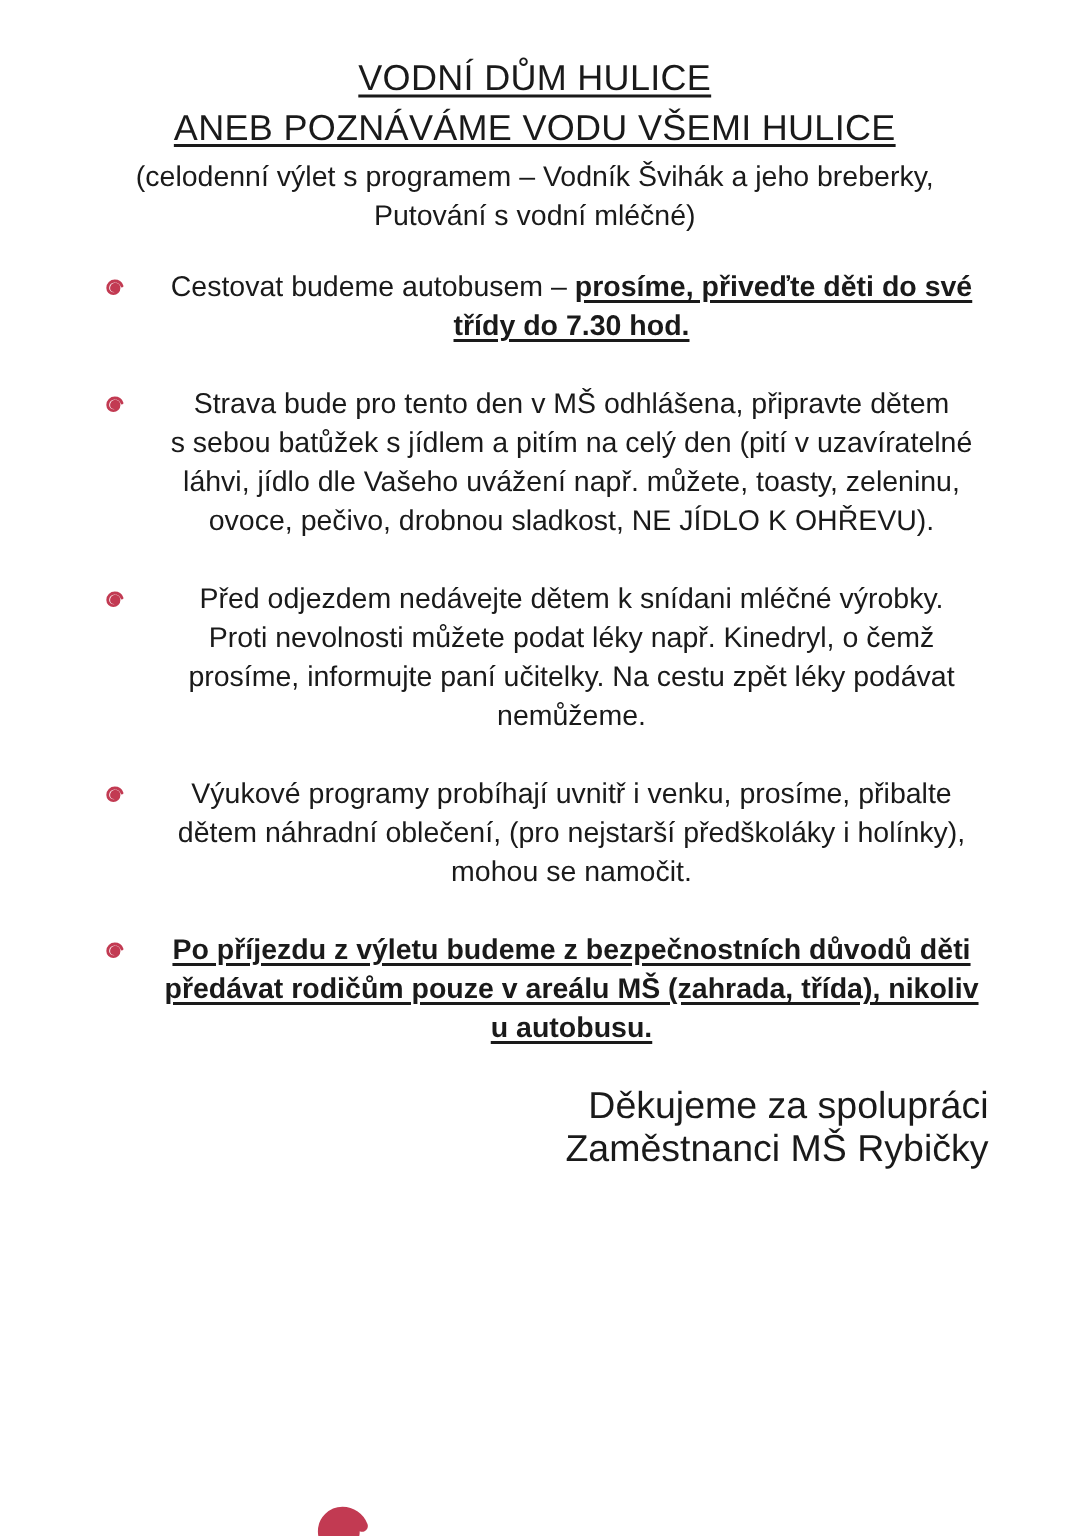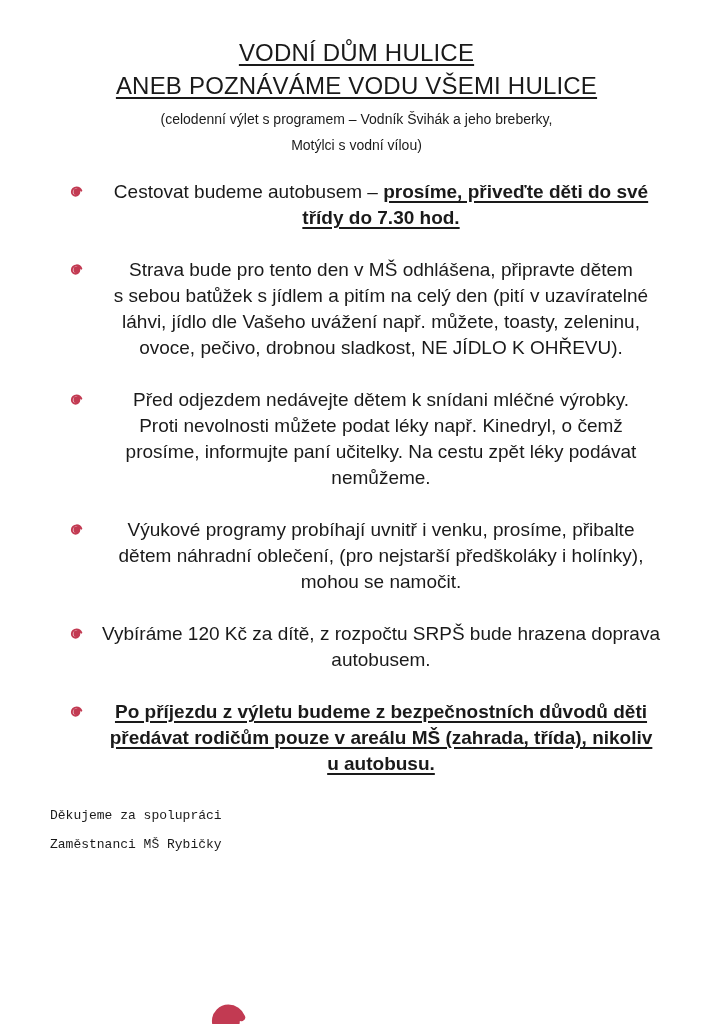--- a/index.html
+++ b/index.html
@@ -12,57 +12,57 @@
     overflow: hidden;
   }
   .page { padding: 36px 58px 0 50px; }
 
   .title-block { text-align: center; }
   .title-line {
     font-size: 24px; font-weight: normal; line-height: 33px;
     text-decoration: underline; text-decoration-thickness: 2px; text-underline-offset: 3px;
     letter-spacing: 0.2px;
   }
-  .subtitle-line { font-size: 14px; line-height: 26px; }
+  .subtitle-line { font-size: 19px; line-height: 26px; }
   .subtitle-block { margin-top: 4px; }
 
   .terms { margin-top: 30px; font-size: 19px; line-height: 27px; }
   .terms-heading { text-decoration: underline; text-underline-offset: 3px; }
   .term-date { font-weight: bold; }
   .term-text, .term-date, .terms-heading { white-space: pre-wrap; }
 
   ul.bullets { list-style: none; margin: 21px 0 0 16px; padding: 0; width: 600px; text-align: center; }
   ul.bullets li { position: relative; padding-left: 30px; margin-bottom: 26px; }
   ul.bullets li:last-child { margin-bottom: 0; }
   .bullet-icon { position: absolute; left: 0; top: 3px; width: 20px; height: 20px; }
   .bullet-text { margin: 0; font-size: 19px; line-height: 26px; }
   .seg { white-space: pre-wrap; }
   .seg.bold-underline {
     font-weight: bold;
     text-decoration: underline; text-decoration-thickness: 2px; text-underline-offset: 3px;
   }
 
-  .closing { margin-top: 24px; padding-right: 4px; font-size: 13px; line-height: 29px; font-family: Liberation Mono, monospace; }
+  .closing { margin-top: 24px; padding-right: 4px; text-align: right; font-size: 25px; line-height: 29px; }
 
   .bottom-spiral { position: absolute; left: 200px; top: 994px; width: 54px; height: 54px; }
 
   svg.spiral { display: block; width: 100%; height: 100%; }
   svg.spiral path { fill: none; stroke: var(--accent, #c23a52); stroke-linecap: round; }
 </style>
 </head>
 <body>
 
 <div class="page">
 
   <div class="title-block">
     <div class="title-line">VODNÍ DŮM HULICE</div>
     <div class="title-line">ANEB POZNÁVÁME VODU VŠEMI HULICE</div>
     <div class="subtitle-block">
       <div class="subtitle-line">(celodenní výlet s programem – Vodník Švihák a jeho breberky,</div>
-      <div class="subtitle-line">Motýlci s vodní vílou)</div>
+      <div class="subtitle-line">Putování s vodní mléčné)</div>
     </div>
   </div>
 
 
   <ul class="bullets" id="bullet-list">
       <li>
         <span class="bullet-icon">
           <svg class="spiral" viewBox="0 0 24 24">
     <path stroke-width="2.3" d="M12 12 a1 1 0 1 1 2 0 a2 2 0 1 1 -4 0 a3 3 0 1 1 6 0 a4.5 4.5 0 1 1 -9 0 a5.6 5.6 0 0 1 5.6 -5.6 a6.2 6.2 0 0 1 5.8 4"></path>
   </svg>
@@ -101,29 +101,20 @@
         <p class="bullet-text"><span class="seg normal">Výukové programy probíhají uvnitř i venku, prosíme, přibalte
 dětem náhradní oblečení, (pro nejstarší předškoláky i holínky),
 mohou se namočit.</span></p>
       </li>
       <li>
         <span class="bullet-icon">
           <svg class="spiral" viewBox="0 0 24 24">
     <path stroke-width="2.3" d="M12 12 a1 1 0 1 1 2 0 a2 2 0 1 1 -4 0 a3 3 0 1 1 6 0 a4.5 4.5 0 1 1 -9 0 a5.6 5.6 0 0 1 5.6 -5.6 a6.2 6.2 0 0 1 5.8 4"></path>
   </svg>
         </span>
-        <p class="bullet-text"><span class="seg normal">Vybíráme 120 Kč za dítě, z rozpočtu SRPŠ bude hrazena doprava
-autobusem.</span></p>
-      </li>
-      <li>
-        <span class="bullet-icon">
-          <svg class="spiral" viewBox="0 0 24 24">
-    <path stroke-width="2.3" d="M12 12 a1 1 0 1 1 2 0 a2 2 0 1 1 -4 0 a3 3 0 1 1 6 0 a4.5 4.5 0 1 1 -9 0 a5.6 5.6 0 0 1 5.6 -5.6 a6.2 6.2 0 0 1 5.8 4"></path>
-  </svg>
-        </span>
         <p class="bullet-text"><span class="seg bold-underline">Po příjezdu z výletu budeme z bezpečnostních důvodů děti
 předávat rodičům pouze v areálu MŠ (zahrada, třída), nikoliv
 u autobusu.</span></p>
       </li>
     </ul>
 
   <div class="closing">
     <div>Děkujeme za spolupráci</div>
     <div>Zaměstnanci MŠ Rybičky</div>
   </div>

